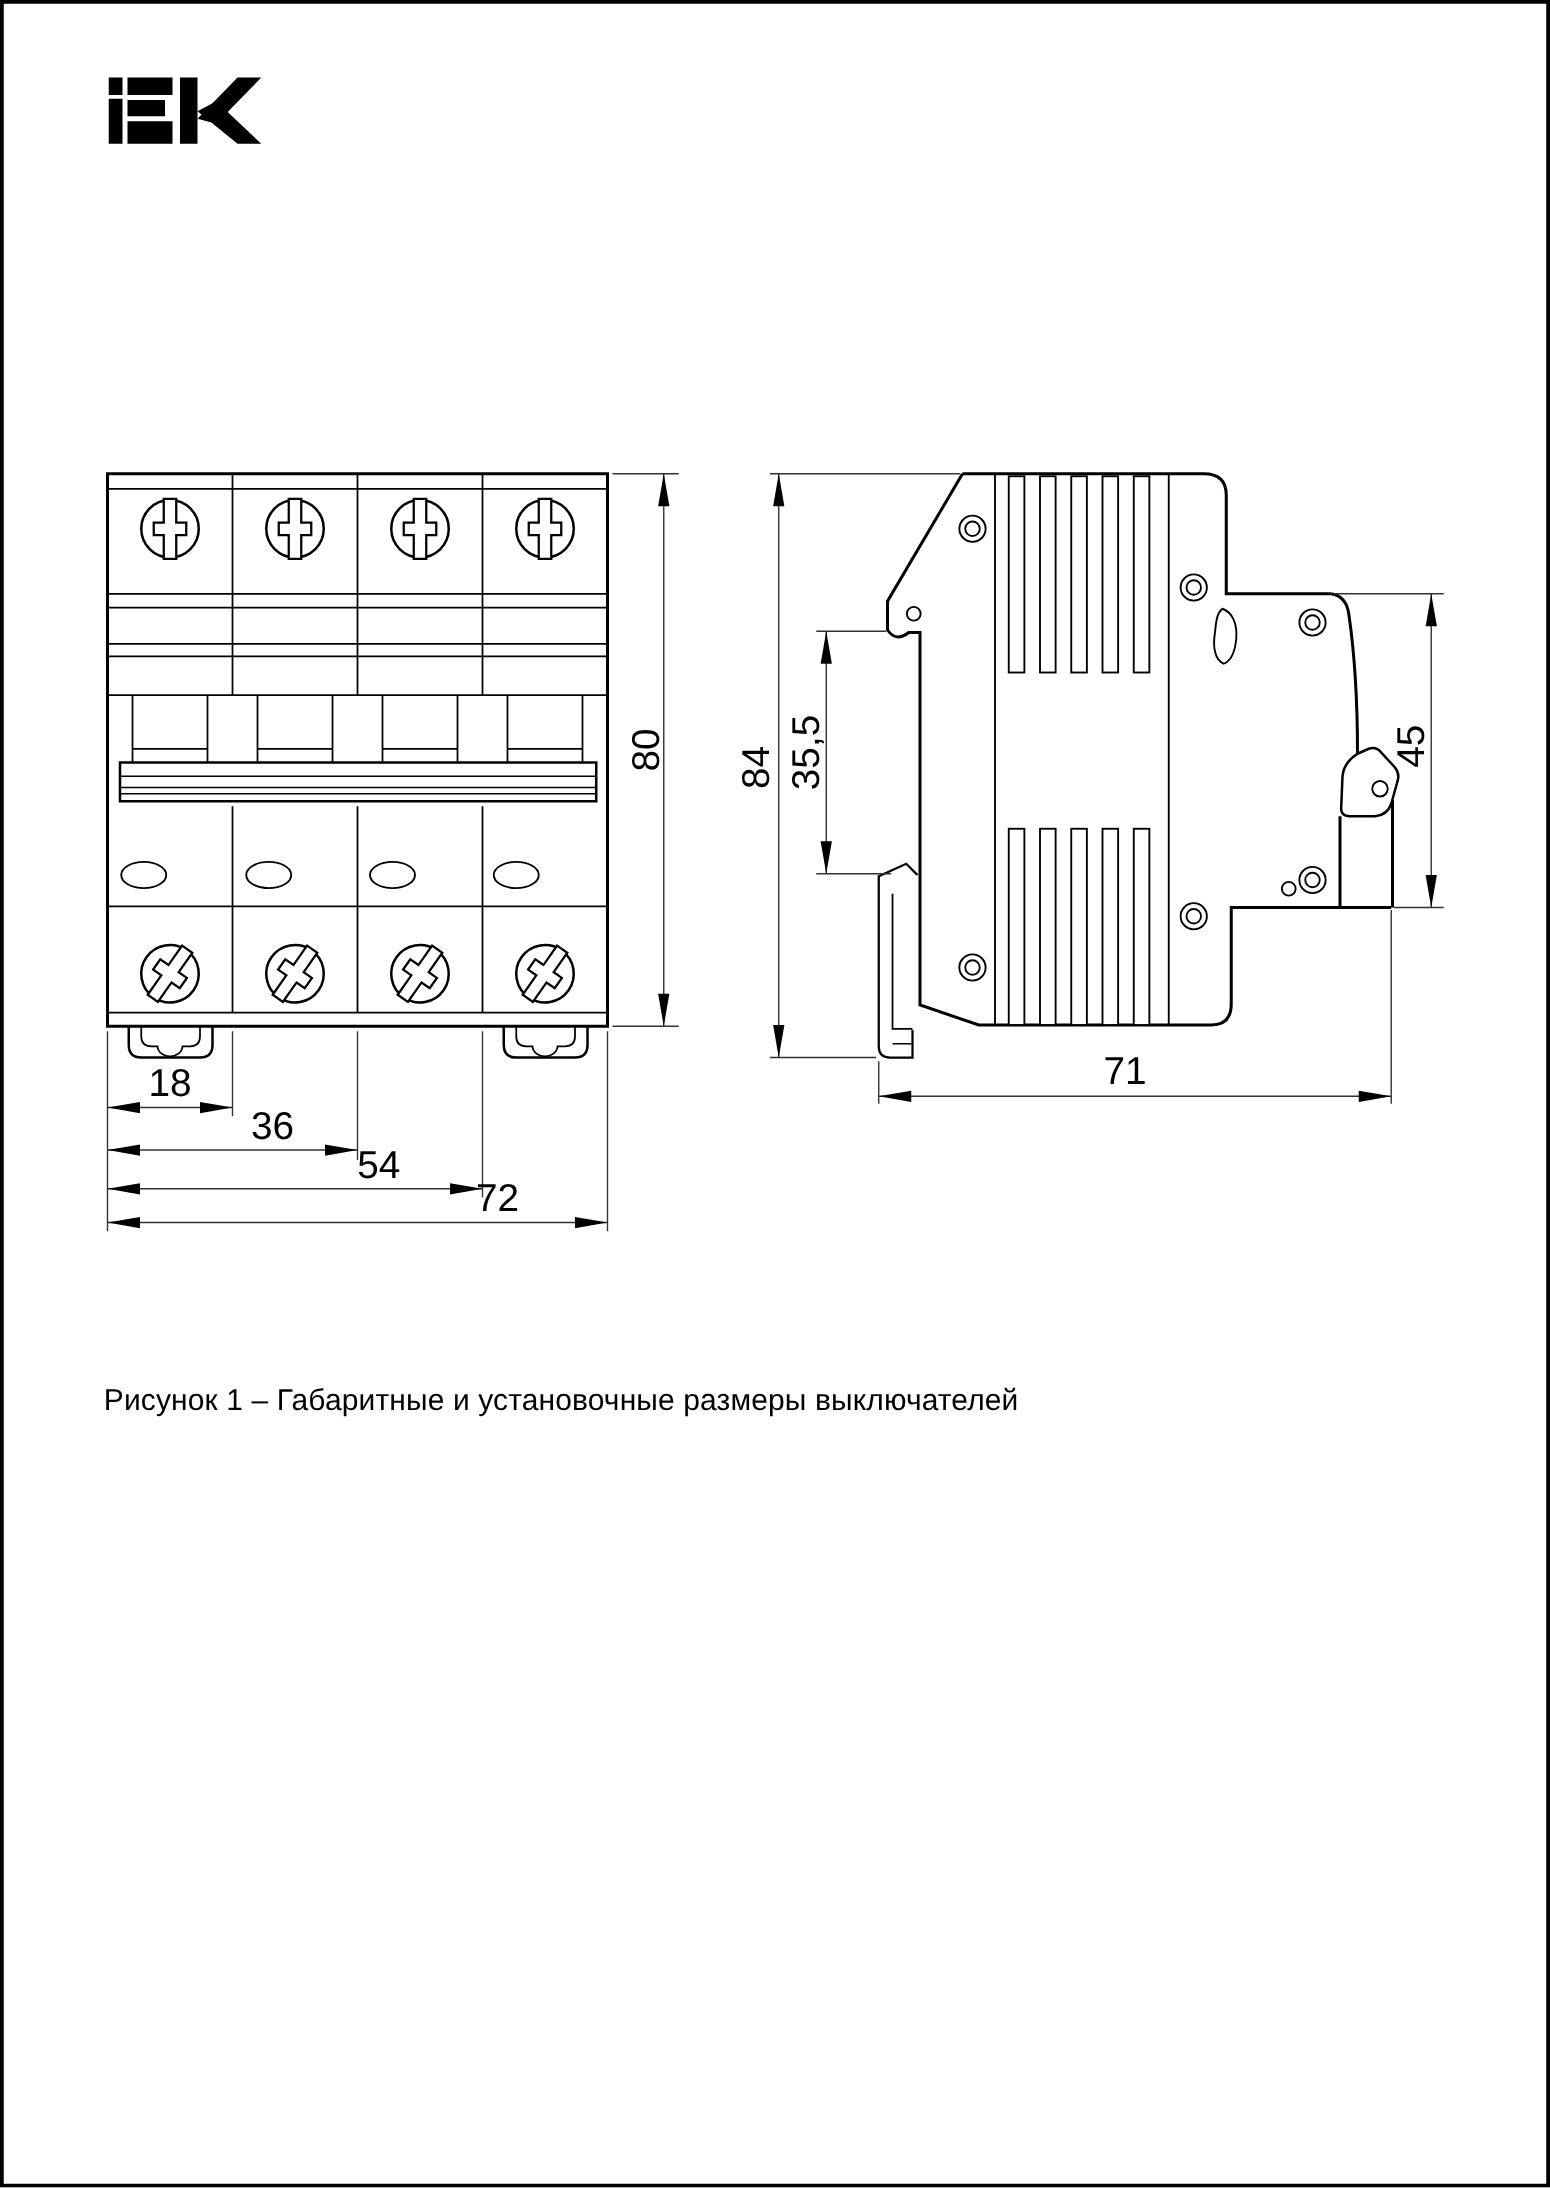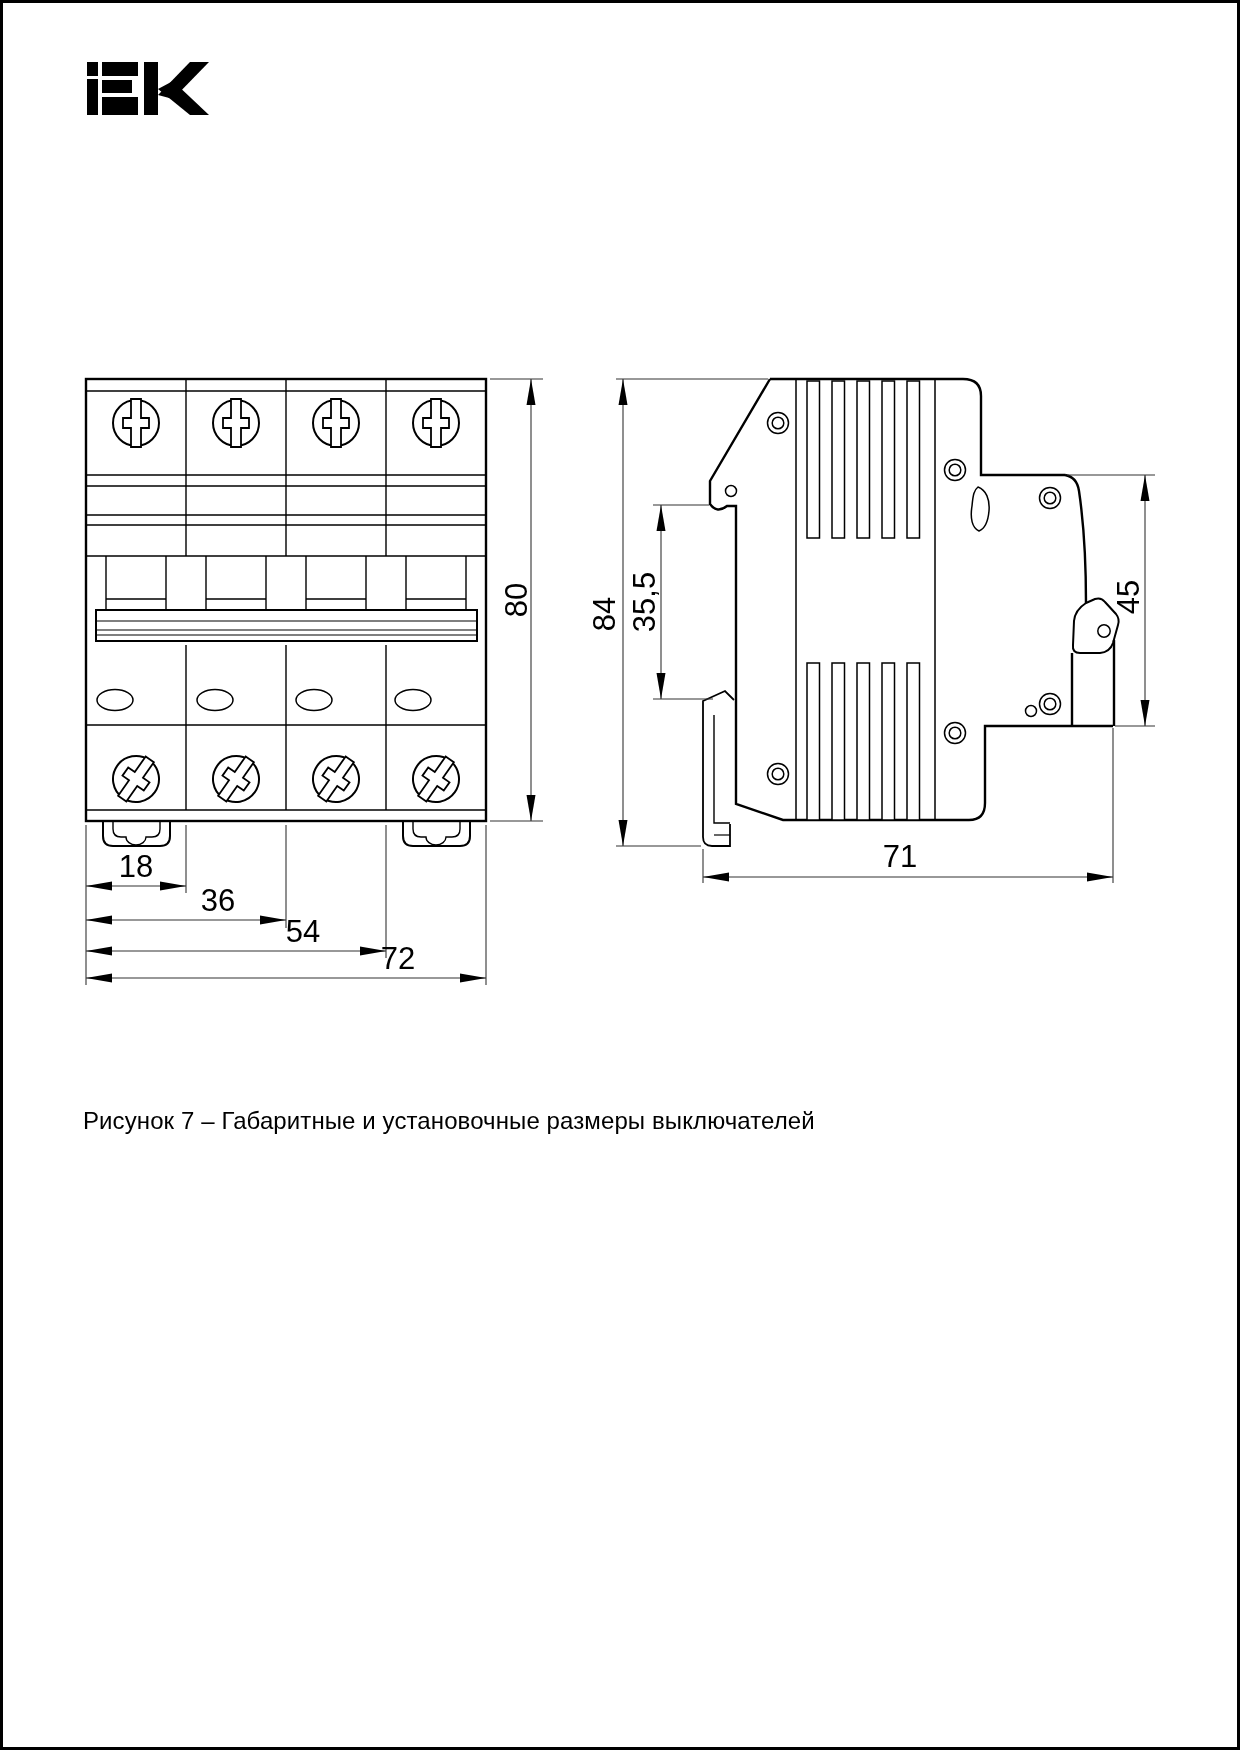--- a/index.html
+++ b/index.html
@@ -281,15 +281,15 @@
         </g>
         <g fill="#000">
           <use href="#al" x="700" y="874"></use>
           <use href="#ar" x="1110" y="874"></use>
         </g>
         <text x="897" y="864" text-anchor="middle">71</text>
       </g>
     </g>
   </svg>
 
-  <div class="caption">Рисунок 7 – Габаритные и установочные размеры выключателей</div>
+  <div class="caption">Рисунок 1 – Габаритные и установочные размеры выключателей</div>
 
 </div>
 
 </body></html>

